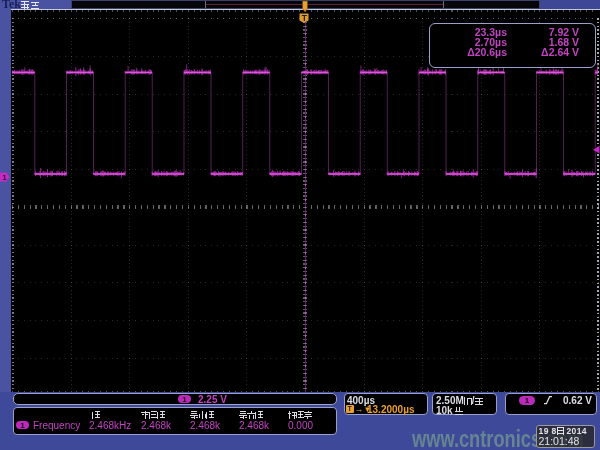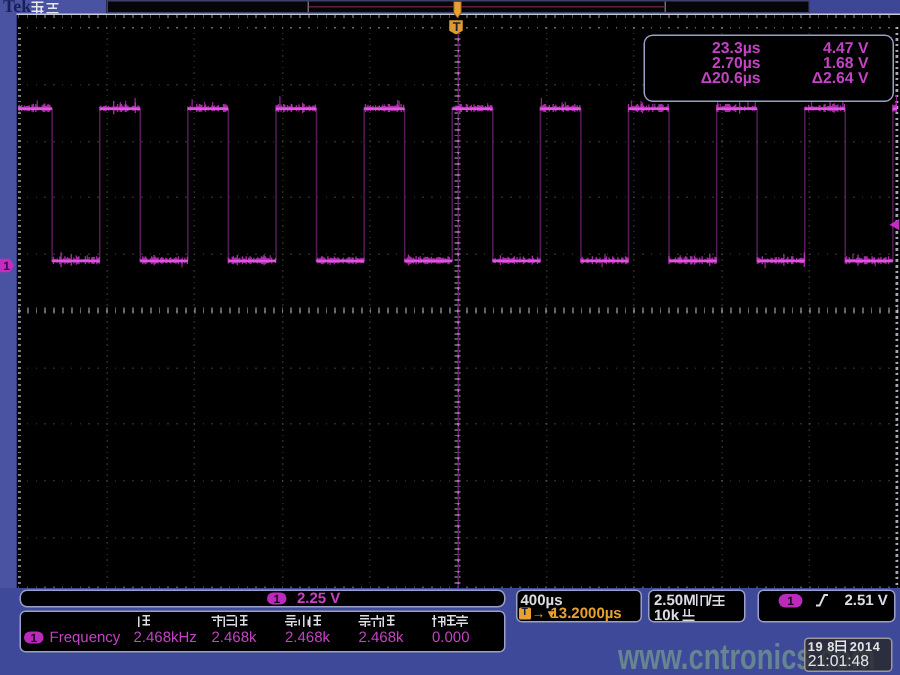--- a/index.html
+++ b/index.html
@@ -122,21 +122,21 @@
 <svg class="abs" style="left:298px;top:0px;" width="16" height="23" viewBox="0 0 16 23">
   <path d="M4.5,1 h5 v7.5 l-2.5,3.5 l-2.5,-3.5 z" fill="#e8a030" stroke="#6a4510" stroke-width="0.6"></path>
   <path d="M1.5,13.5 h9 v7 l-4.5,2.5 l-4.5,-2.5 z" fill="#dd9a2e"></path>
   <text x="3.8" y="20.5" font-size="8.5" font-weight="bold" fill="#1a1f3a" font-family="Liberation Sans">T</text>
 </svg>
 
 <div class="box" style="left:429px;top:22.5px;width:167px;height:45px;border-radius:6px;"></div>
 <div class="txt mag" style="left:429px;top:26px;width:78px;text-align:right;font-size:10.5px;font-weight:bold;">23.3µs</div>
 <div class="txt mag" style="left:429px;top:36px;width:78px;text-align:right;font-size:10.5px;font-weight:bold;">2.70µs</div>
 <div class="txt mag" style="left:429px;top:46px;width:78px;text-align:right;font-size:10.5px;font-weight:bold;">Δ20.6µs</div>
-<div class="txt mag" style="left:480px;top:26px;width:99px;text-align:right;font-size:10.5px;font-weight:bold;">4.47 V</div>
+<div class="txt mag" style="left:480px;top:26px;width:99px;text-align:right;font-size:10.5px;font-weight:bold;">7.92 V</div>
 <div class="txt mag" style="left:480px;top:36px;width:99px;text-align:right;font-size:10.5px;font-weight:bold;">1.68 V</div>
 <div class="txt mag" style="left:480px;top:46px;width:99px;text-align:right;font-size:10.5px;font-weight:bold;">Δ2.64 V</div>
 
 <div class="box" style="left:12.5px;top:393px;width:324px;height:11.5px;border-radius:5px;"></div>
 <div class="badge" style="left:178px;top:394.5px;width:13px;height:8.5px;line-height:9px;">1</div>
 <div class="txt mag" style="left:198px;top:393.5px;font-size:10px;font-weight:bold;">2.25 V</div>
 
 <div class="box" style="left:12.5px;top:406.5px;width:324px;height:28.5px;"></div>
 <div class="txt wht" style="left:92px;top:408.5px;font-size:10px;font-weight:bold;"><span class="cj"><i style="left:0px;top:1px;width:1px;height:7px"></i><i style="left:3px;top:0px;width:5px;height:1px"></i><i style="left:3px;top:3px;width:5px;height:1px"></i><i style="left:3px;top:6px;width:5px;height:1px"></i><i style="left:5px;top:0px;width:1px;height:7px"></i></span></div>
 <div class="txt wht" style="left:141px;top:408.5px;font-size:10px;font-weight:bold;"><span class="cj"><i style="left:0px;top:1px;width:8px;height:1px"></i><i style="left:4px;top:0px;width:1px;height:8px"></i><i style="left:1px;top:3px;width:2px;height:1px"></i><i style="left:5px;top:3px;width:2px;height:1px"></i></span><span class="cj"><i style="left:0px;top:1px;width:1px;height:7px"></i><i style="left:2px;top:0px;width:6px;height:1px"></i><i style="left:2px;top:3px;width:5px;height:1px"></i><i style="left:2px;top:6px;width:6px;height:1px"></i></span><span class="cj"><i style="left:0px;top:1px;width:1px;height:7px"></i><i style="left:3px;top:0px;width:5px;height:1px"></i><i style="left:3px;top:3px;width:5px;height:1px"></i><i style="left:3px;top:6px;width:5px;height:1px"></i><i style="left:5px;top:0px;width:1px;height:7px"></i></span></div>
@@ -159,19 +159,19 @@
 
 <div class="box" style="left:432px;top:393px;width:65px;height:22px;"></div>
 <div class="txt wht" style="left:436px;top:394.5px;font-size:10px;font-weight:bold;">2.50M<span class="cj c3"><i style="left:0;top:0;width:1px;height:8px"></i><i style="left:3px;top:1px;width:5px;height:1px"></i><i style="left:3px;top:1px;width:1px;height:7px"></i><i style="left:7px;top:1px;width:1px;height:7px"></i></span>/<span class="cj c4"><i style="left:0;top:1px;width:8px;height:1px"></i><i style="left:0;top:4px;width:8px;height:1px"></i><i style="left:4px;top:1px;width:1px;height:7px"></i><i style="left:0;top:7px;width:8px;height:1px"></i></span></div>
 <div class="txt wht" style="left:436px;top:404.5px;font-size:10px;font-weight:bold;">10k <span class="cj c5"><i style="left:1px;top:0;width:1px;height:4px"></i><i style="left:0;top:4px;width:8px;height:1px"></i><i style="left:4px;top:0;width:1px;height:5px"></i><i style="left:0;top:7px;width:8px;height:1px"></i></span></div>
 
 <div class="box" style="left:505px;top:392.5px;width:92px;height:22.5px;"></div>
 <div class="badge" style="left:519px;top:395.5px;width:16px;height:9px;line-height:9.5px;border-radius:5px;">1</div>
 <svg class="abs" style="left:543px;top:395px;" width="10" height="10" viewBox="0 0 10 10">
   <path d="M1,8.7 h2.4 l3.2,-7 h2.4" fill="none" stroke="#dcdce4" stroke-width="1.3"></path>
 </svg>
-<div class="txt wht" style="left:563px;top:395px;font-size:10px;font-weight:bold;">2.51 V</div>
+<div class="txt wht" style="left:563px;top:395px;font-size:10px;font-weight:bold;">0.62 V</div>
 
 <div class="wm">www.cntronics.com</div>
 
 <div class="abs" style="left:536px;top:425px;width:59px;height:22.5px;background:rgba(38,38,38,0.78);border:1.5px solid #9a9a9a;border-radius:3px;"></div>
 <div class="txt" style="left:538.5px;top:426px;font-size:8.5px;font-weight:bold;color:#e4e4e4;letter-spacing:0.4px;">19 8<span class="cj" style="width:7px;height:8px;color:#e4e4e4"><i style="left:0;top:0;width:1px;height:8px"></i><i style="left:6px;top:0;width:1px;height:8px"></i><i style="left:0;top:0;width:7px;height:1px"></i><i style="left:0;top:3px;width:7px;height:1px"></i><i style="left:0;top:6px;width:7px;height:1px"></i></span> 2014</div>
 <div class="txt" style="left:538.5px;top:434.5px;font-size:10.5px;font-weight:normal;color:#e4e4e4;">21:01:48</div>
 
 </body></html>

